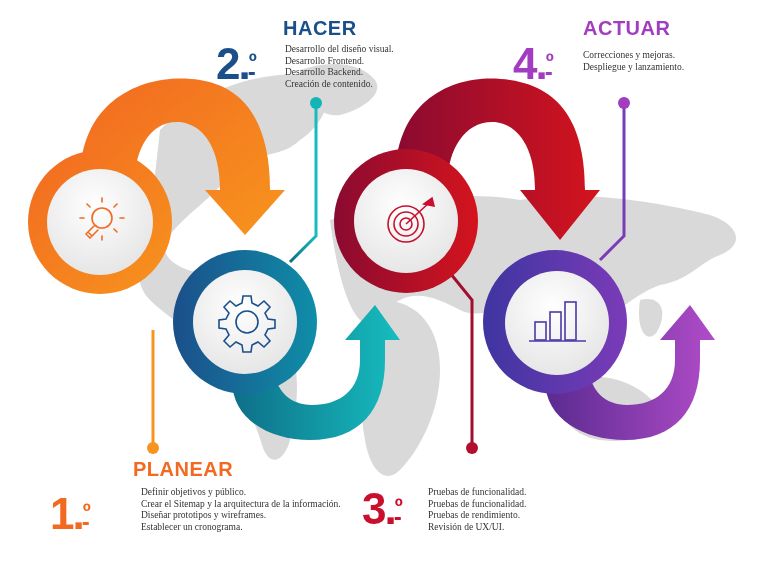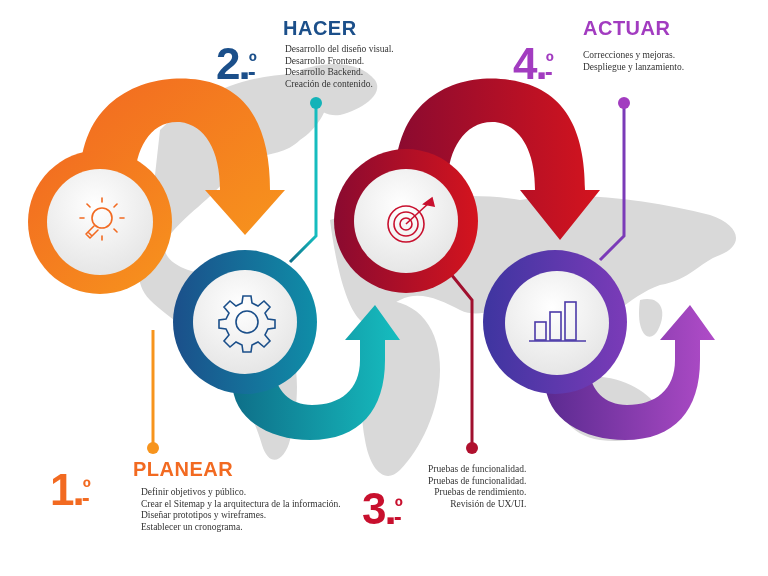--- a/index.html
+++ b/index.html
@@ -144,33 +144,33 @@
   <div class="title" style="left:583px;top:17px;color:#A23CC0;">ACTUAR</div>
   <div class="num" style="left:513px;top:42px;color:#A23CC0;">
     <span>4</span>.<sup>º</sup>
   </div>
   <ul class="desc" style="left:583px;top:50px;">
     <li>Correcciones y mejoras.</li>
     <li>Despliegue y lanzamiento.</li>
   </ul>
 
   <div class="title" style="left:113px;top:458px;color:#F26A21;margin-left:20px;">PLANEAR</div>
-  <div class="num" style="left:50px;top:468px;color:#F26A21;">
+  <div class="num" style="left:50px;top:492px;color:#F26A21;">
     <span>1</span>.<sup>º</sup>
   </div>
   <ul class="desc" style="left:113px;top:487px;margin-left:28px;">
     <li>Definir objetivos y público.</li>
     <li>Crear el Sitemap y la arquitectura de la información.</li>
     <li>Diseñar prototipos y wireframes.</li>
     <li>Establecer un cronograma.</li>
   </ul>
 
   <div class="num" style="left:362px;top:487px;color:#C8102E;">
     <span>3</span>.<sup>º</sup>
   </div>
-  <ul class="desc" style="left:428px;top:464px;text-align:right;">
+  <ul class="desc" style="left:428px;top:487px;">
     <li>Pruebas de funcionalidad.</li>
     <li>Pruebas de funcionalidad.</li>
     <li>Pruebas de rendimiento.</li>
     <li>Revisión de UX/UI.</li>
   </ul>
 
 </div>
 
 </body></html>

